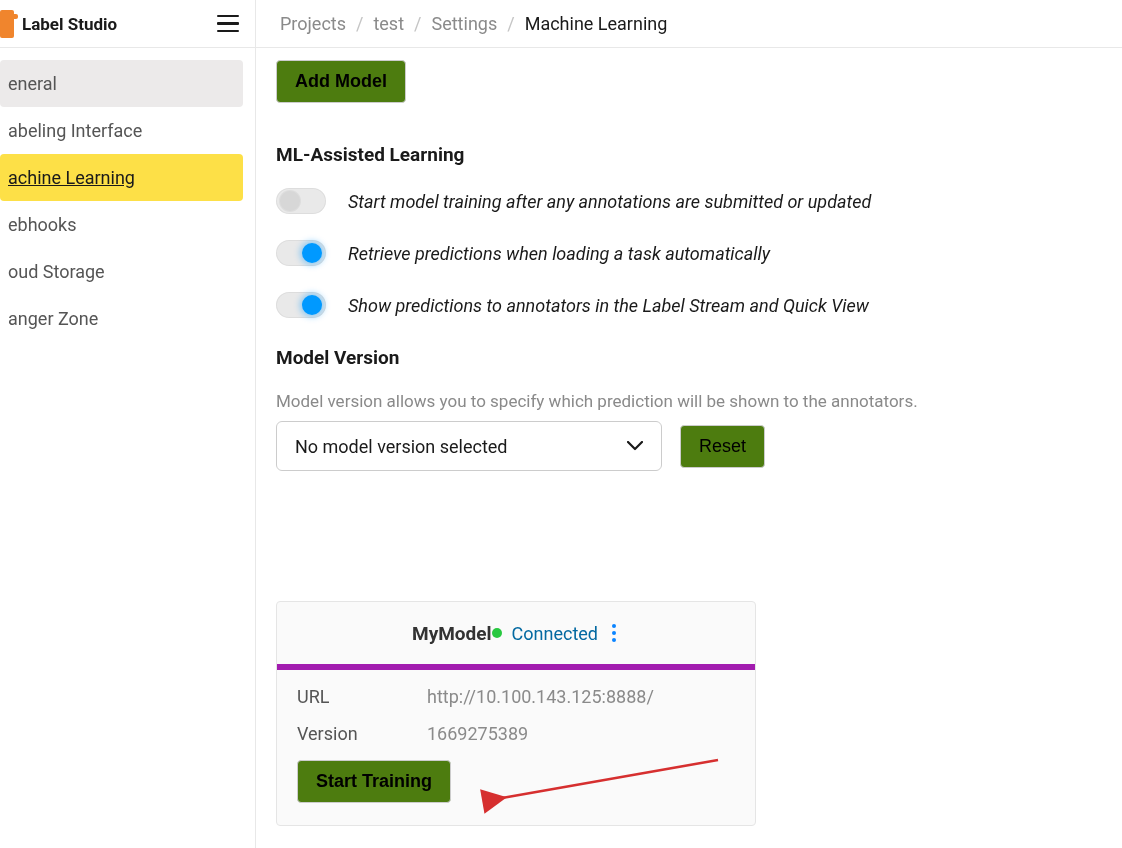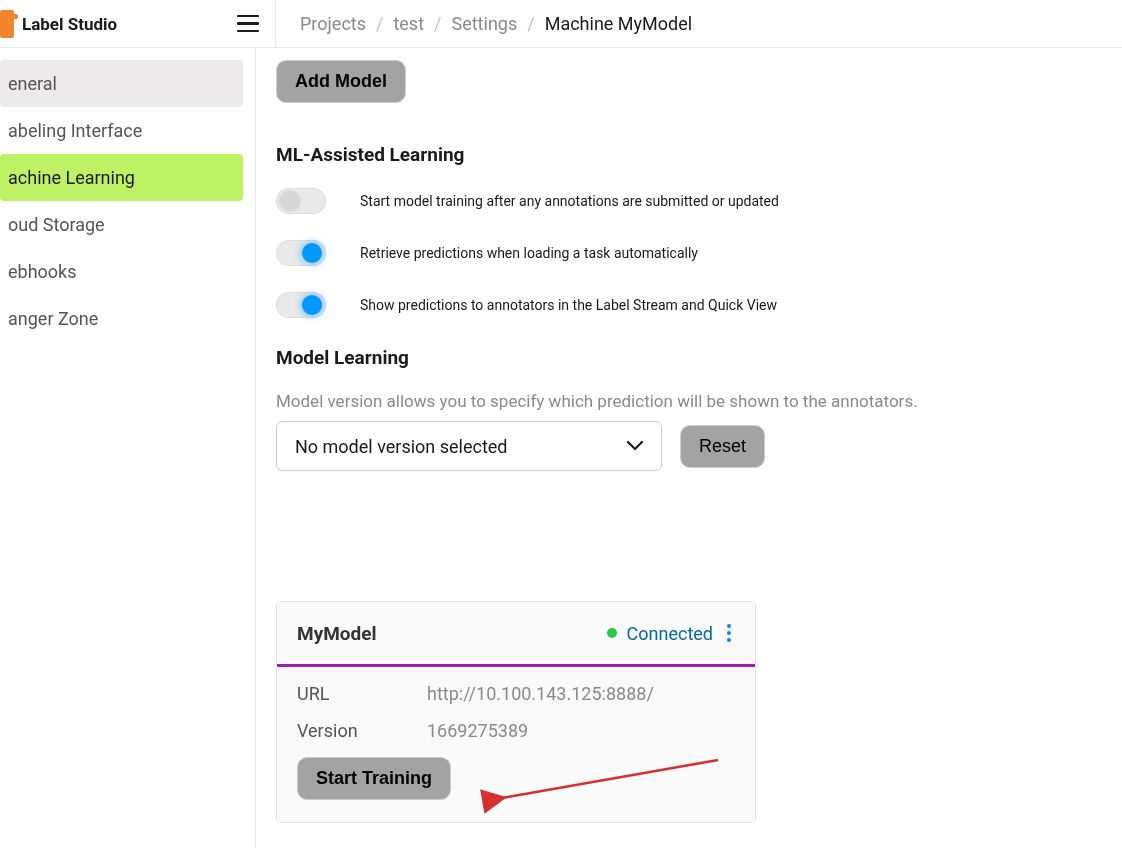--- a/index.html
+++ b/index.html
@@ -12,21 +12,21 @@
     overflow: hidden;
     position: relative;
   }
   .topbar {
     display: flex;
     height: 48px;
     border-bottom: 1px solid #e8e8e8;
     align-items: stretch;
   }
   .brand {
-    width: 276px;
+    width: 256px;
     display: flex;
     align-items: center;
     padding: 0 16px 0 0;
     border-right: 1px solid #e8e8e8;
     justify-content: space-between;
   }
   .brand-left { display:flex; align-items:center; gap:8px; }
   .brand-logo {
     width: 14px; height: 28px;
     background: #f0852d;
@@ -75,40 +75,41 @@
   .main {
     flex:1;
     padding: 12px 40px 30px 20px;
     overflow:auto;
   }
   .btn {
     display:inline-flex;
     align-items:center;
     padding: 10px 18px;
     border:1px solid #ccc;
-    border-radius:10px;
+    border-radius:4px;
     font-size:18px;
     font-weight:700;
-    background:#a3a3a3;
+    background:#4d7c0f;
     cursor:pointer;
   }
   .btn-plain { font-weight:500; }
   .section-title {
     font-size:19px;
     font-weight:700;
     margin-top: 40px;
     margin-bottom: 22px;
   }
   .toggle-row {
     display:flex;
     align-items:center;
-    gap: 34px;
+    gap: 22px;
     margin-bottom: 26px;
-    font-size: 14px;
+    font-size: 18px;
     color:#1a1a1a;
+    font-style:italic;
   }
   .toggle {
     width: 50px; height:26px;
     border-radius:14px;
     position:relative;
     background:#e9e9e9;
     box-shadow: inset 0 0 0 1px rgba(0,0,0,0.05);
     flex:0 0 auto;
   }
   .toggle .knob {
@@ -148,23 +149,23 @@
   .card {
     margin-top: 130px;
     width: 480px;
     border:1px solid #e5e5e5;
     border-radius:4px;
     background:#fafafa;
   }
   .card-head {
     display:flex;
     align-items:center;
-    justify-content:space-between;
+    justify-content:center;
     padding: 18px 20px;
-    border-bottom:3px solid #a21caf;
+    border-bottom:6px solid #a21caf;
   }
   .card-title { font-size:19px; font-weight:700; color:#333;}
   .card-status { display:flex; align-items:center; gap:10px; color:#0369a1; font-size:18px;}
   .dot-green { width:10px;height:10px;border-radius:50%; background:#28c840;}
   .kebab { display:flex; flex-direction:column; gap:3px; padding:4px; cursor:pointer;}
   .kebab span { width:4px;height:4px;border-radius:50%;background:#0a84ff;}
   .card-body { padding: 16px 20px 22px 20px;}
   .kv { display:flex; gap:20px; margin-bottom:16px; font-size:18px;}
   .kv .k { width:110px; color:#555;}
   .kv .v { color:#8a8a8a;}
@@ -190,40 +191,40 @@
         <span></span>
     </div>
   </div>
   <div class="crumbs">
     <span>Projects</span>
     <span class="sep">/</span>
     <span>test</span>
     <span class="sep">/</span>
     <span>Settings</span>
     <span class="sep">/</span>
-    <span class="active">Machine MyModel</span>
+    <span class="active">Machine Learning</span>
   </div>
 </div>
 
 <div class="layout">
   <div class="sidebar">
     <div class="side-item" style="background: rgb(236, 234, 234); color: rgb(85, 85, 85);">
         <span>eneral</span>
       </div>
     <div class="side-item">
         <span>abeling Interface</span>
       </div>
-    <div class="side-item active" style="background: #bef264; color: rgb(26, 26, 26);">
+    <div class="side-item active" style="background: #fde047; color: rgb(26, 26, 26); text-decoration: underline;">
         <span>achine Learning</span>
+      </div>
+    <div class="side-item">
+        <span>ebhooks</span>
       </div>
     <div class="side-item">
         <span>oud Storage</span>
-      </div>
-    <div class="side-item">
-        <span>ebhooks</span>
       </div>
     <div class="side-item">
         <span>anger Zone</span>
       </div>
   </div>
 
   <div class="main">
     <button class="btn">Add Model</button>
 
     <div class="section-title">ML-Assisted Learning</div>
@@ -240,21 +241,21 @@
         </div>
       <span>Retrieve predictions when loading a task automatically</span>
     </div>
     <div class="toggle-row">
       <div class="toggle on">
           <div class="knob"></div>
         </div>
       <span>Show predictions to annotators in the Label Stream and Quick View</span>
     </div>
 
-    <div class="section-title" style="margin-top:28px">Model Learning</div>
+    <div class="section-title" style="margin-top:28px">Model Version</div>
     <div class="desc">Model version allows you to specify which prediction will be shown to the annotators.</div>
 
     <div class="select-row">
       <div class="select">
         <span>No model version selected</span>
         <span class="chev">
           <svg width="16" height="10" viewBox="0 0 16 10">
               <path d="M1 1 L8 8 L15 1" stroke="#1a1a1a" stroke-width="2.2" fill="none" stroke-linecap="round" stroke-linejoin="round"></path>
             </svg>
         </span>

